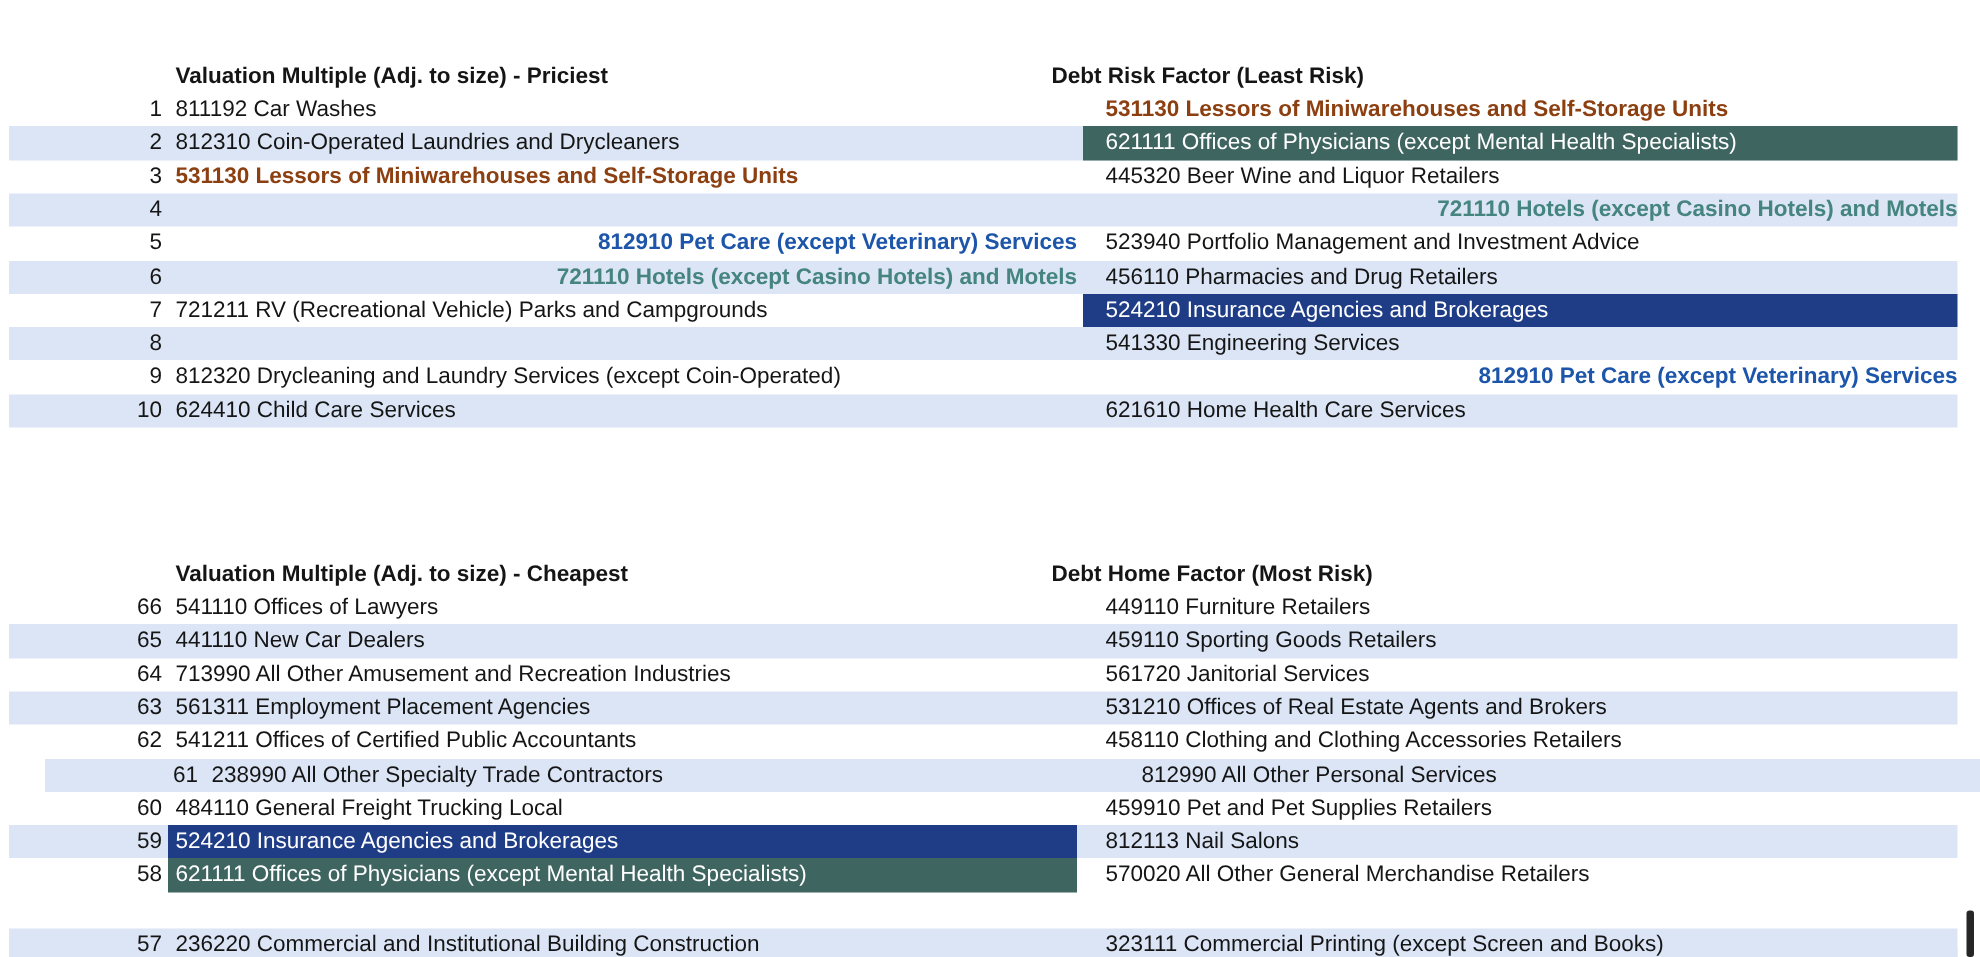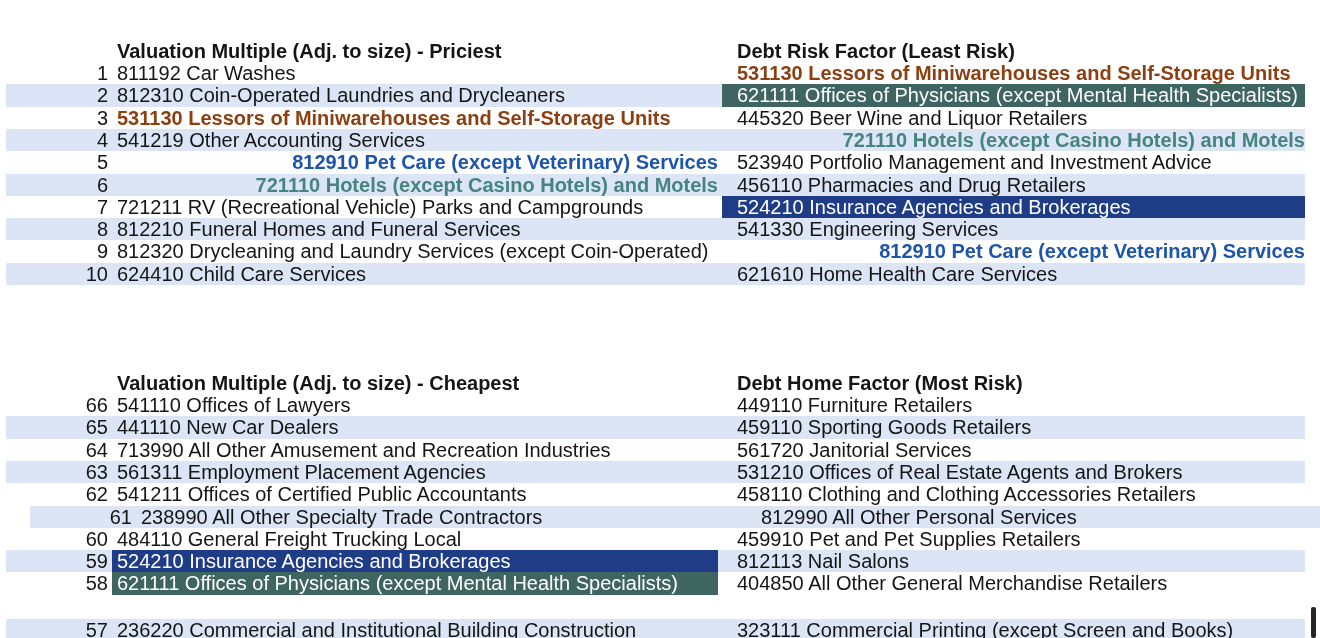--- a/index.html
+++ b/index.html
@@ -1,23 +1,23 @@
 <!DOCTYPE html>
 <html style="--stripe: #dbe5f5; --navy: #1f3d87; --tealbg: #3f6561; --brown: #8c3f10; --blue: #1c55a9; --teal: #45847f; --text: #151515;"><head>
 <meta charset="utf-8">
 <style>
   html,body{margin:0;padding:0;background:#fff;}
   #screen{
     position:relative;width:1320px;height:638px;overflow:hidden;background:#fff;
-    font-family:"Liberation Sans",sans-serif;font-size:20px;color:#151515;
+    font-family:"Liberation Sans",sans-serif;font-size:15px;color:#151515;
   }
   .section{position:absolute;left:0;width:1320px;}
   .hdr-row{position:absolute;top:0;left:0;width:1320px;height:22px;line-height:22px;font-weight:bold;}
   .hdr-left{position:absolute;left:117px;white-space:nowrap;}
-  .hdr-right{position:absolute;left:737px;white-space:nowrap;text-align:center;}
+  .hdr-right{position:absolute;left:701px;white-space:nowrap;text-align:center;}
   .rows{position:absolute;top:22px;left:0;width:1320px;}
   .row{position:absolute;left:0;width:1320px;height:22.3px;line-height:22.3px;}
   .row.striped::before{
     content:"";position:absolute;left:6px;right:15px;top:0;bottom:0;
     background:var(--stripe);z-index:0;
   }
   .rank{
     position:absolute;left:0;top:0;width:108px;height:22.3px;
     text-align:right;z-index:1;white-space:nowrap;
   }
@@ -53,41 +53,39 @@
           <span class="cell cl">812310 Coin-Operated Laundries and Drycleaners</span>
           <span class="cell cr bg-teal">621111 Offices of Physicians (except Mental Health Specialists)</span>
         </div>
         <div class="row" style="top: 44.6px;">
           <span class="rank">3</span>
           <span class="cell cl t-brown">531130 Lessors of Miniwarehouses and Self-Storage Units</span>
           <span class="cell cr">445320 Beer Wine and Liquor Retailers</span>
         </div>
         <div class="row striped" style="top: 66.9px;">
           <span class="rank">4</span>
-          <span class="cell cl">541219 Other Accounting Services</span>
           <span class="cell cr t-teal">721110 Hotels (except Casino Hotels) and Motels</span>
         </div>
         <div class="row" style="top: 89.2px;">
           <span class="rank">5</span>
           <span class="cell cl t-blue">812910 Pet Care (except Veterinary) Services</span>
           <span class="cell cr">523940 Portfolio Management and Investment Advice</span>
         </div>
         <div class="row striped" style="top: 111.5px;">
           <span class="rank">6</span>
           <span class="cell cl t-teal">721110 Hotels (except Casino Hotels) and Motels</span>
           <span class="cell cr">456110 Pharmacies and Drug Retailers</span>
         </div>
         <div class="row" style="top: 133.8px;">
           <span class="rank">7</span>
           <span class="cell cl">721211 RV (Recreational Vehicle) Parks and Campgrounds</span>
           <span class="cell cr bg-navy">524210 Insurance Agencies and Brokerages</span>
         </div>
         <div class="row striped" style="top: 156.1px;">
           <span class="rank">8</span>
-          <span class="cell cl">812210 Funeral Homes and Funeral Services</span>
           <span class="cell cr">541330 Engineering Services</span>
         </div>
         <div class="row" style="top: 178.4px;">
           <span class="rank">9</span>
           <span class="cell cl">812320 Drycleaning and Laundry Services (except Coin-Operated)</span>
           <span class="cell cr t-blue">812910 Pet Care (except Veterinary) Services</span>
         </div>
         <div class="row striped" style="top: 200.7px;">
           <span class="rank">10</span>
           <span class="cell cl">624410 Child Care Services</span>
@@ -138,21 +136,21 @@
           <span class="cell cr">459910 Pet and Pet Supplies Retailers</span>
         </div>
         <div class="row striped" style="top: 156.1px;">
           <span class="rank">59</span>
           <span class="cell cl bg-navy">524210 Insurance Agencies and Brokerages</span>
           <span class="cell cr">812113 Nail Salons</span>
         </div>
         <div class="row" style="top: 178.4px;">
           <span class="rank">58</span>
           <span class="cell cl bg-teal">621111 Offices of Physicians (except Mental Health Specialists)</span>
-          <span class="cell cr">404850 All Other General Merchandise Retailers</span>
+          <span class="cell cr">570020 All Other General Merchandise Retailers</span>
         </div>
         <div class="row striped" style="top: 200.7px; margin-top: 24px;">
           <span class="rank">57</span>
           <span class="cell cl">236220 Commercial and Institutional Building Construction</span>
           <span class="cell cr">323111 Commercial Printing (except Screen and Books)</span>
         </div>
       </div>
   </div>
 
   <div id="partial-stripe"></div>

